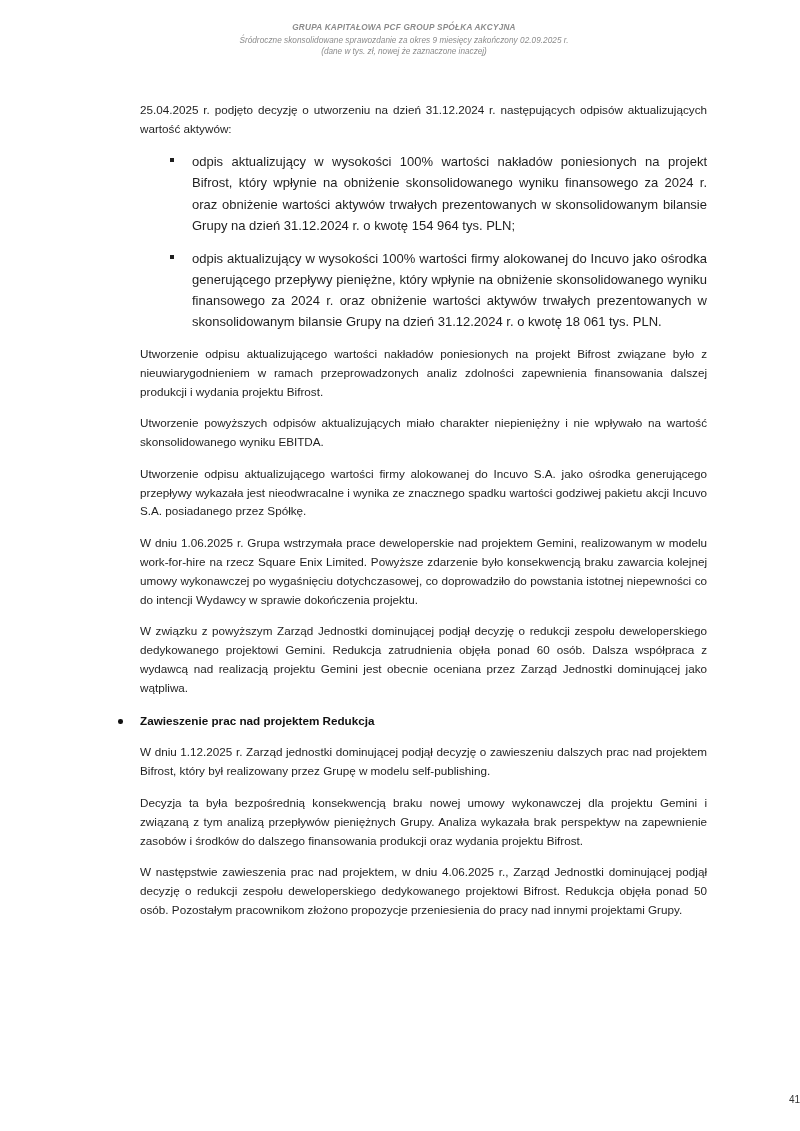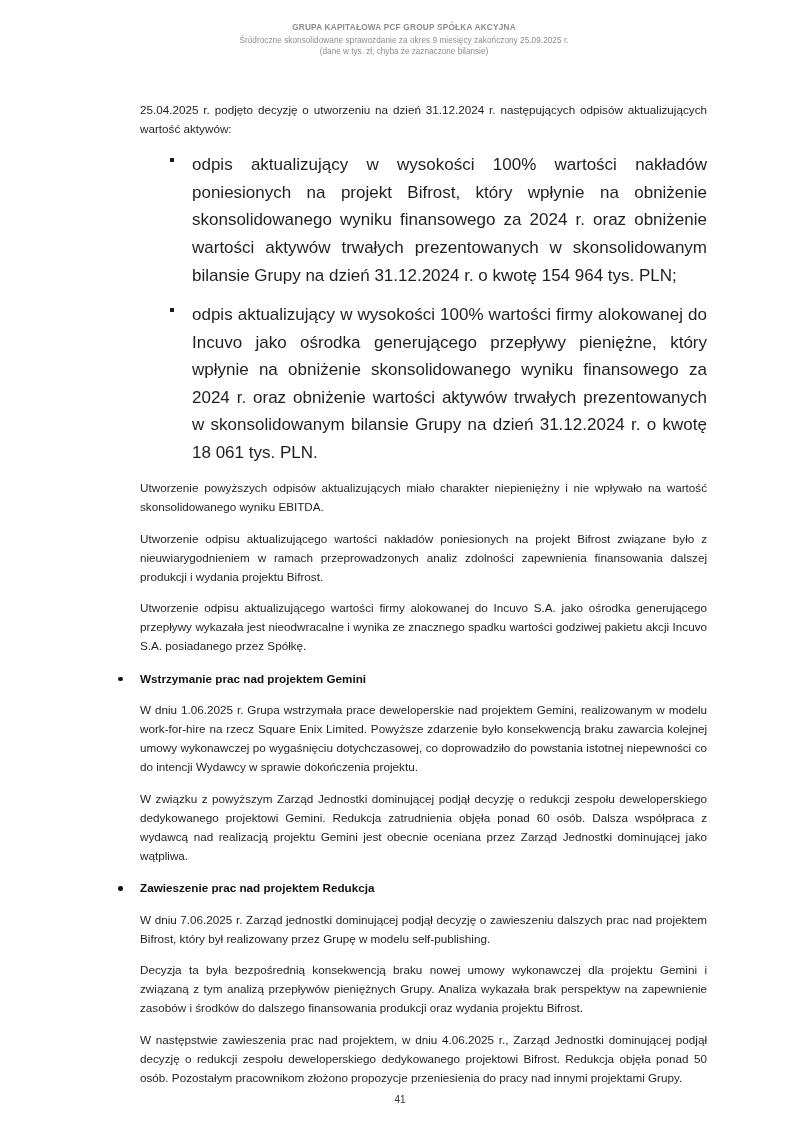--- a/index.html
+++ b/index.html
@@ -20,20 +20,21 @@
 
   
   .doc-header {
     position: absolute;
     top: 22px;
     left: 8px;
     right: 0;
     text-align: center;
     color: #8c8c8c;
     line-height: 1.42;
+    font-style: italic;
   }
   .doc-header .hdr-company {
     font-size: 8.2px;
     font-weight: bold;
     letter-spacing: 0.25px;
     margin: 0 0 1px 0;
   }
   .doc-header .hdr-sub {
     font-size: 8.2px;
     font-weight: normal;
@@ -68,21 +69,21 @@
   
   .sq-list {
     margin: 6px 0 13px 0;
     padding: 0;
     list-style: none;
   }
   .sq-item {
     position: relative;
     margin: 0 0 12px 0;
     padding-left: 52px;
-    font-size: 17px;
+    font-size: 13px;
     line-height: 1.62;
     text-align: justify;
     text-justify: inter-word;
     color: #1f1f1f;
   }
   .sq-item:last-child { margin-bottom: 0; }
   .sq-bullet {
     position: absolute;
     left: 30px;
     top: 7px;
@@ -110,67 +111,63 @@
     border-radius: 50%;
     background: #111111;
   }
 
   
   .page-footer {
     position: absolute;
     bottom: 26px;
     left: 0;
     right: 0;
-    text-align: center;
+    text-align: right;
     font-size: 10px;
     color: #333333;
   }
 </style>
 </head>
 <body>
 
 <div class="page">
 
   <div class="doc-header">
     <div class="hdr-company">GRUPA KAPITAŁOWA PCF GROUP SPÓŁKA AKCYJNA</div>
-    <div class="hdr-sub">Śródroczne skonsolidowane sprawozdanie za okres 9 miesięcy zakończony 25.09.2025 r.</div>
-    <div class="hdr-note">(dane w tys. zł, chyba że zaznaczone bilansie)</div>
+    <div class="hdr-sub">Śródroczne skonsolidowane sprawozdanie za okres 9 miesięcy zakończony 02.09.2025 r.</div>
+    <div class="hdr-note">(dane w tys. zł, nowej że zaznaczone inaczej)</div>
   </div>
 
   <div class="body-col">
 
     <p class="para">25.04.2025 r. podjęto decyzję o utworzeniu na dzień 31.12.2024 r. następujących odpisów aktualizujących wartość aktywów:</p>
 
     <ul class="sq-list">
       <li class="sq-item">
         <span class="sq-bullet"></span>
         <span>odpis aktualizujący w wysokości 100% wartości nakładów poniesionych na projekt Bifrost, który wpłynie na obniżenie skonsolidowanego wyniku finansowego za 2024 r. oraz obniżenie wartości aktywów trwałych prezentowanych w skonsolidowanym bilansie Grupy na dzień 31.12.2024 r. o kwotę 154 964 tys. PLN;</span>
       </li>
       <li class="sq-item">
         <span class="sq-bullet"></span>
         <span>odpis aktualizujący w wysokości 100% wartości firmy alokowanej do Incuvo jako ośrodka generującego przepływy pieniężne, który wpłynie na obniżenie skonsolidowanego wyniku finansowego za 2024 r. oraz obniżenie wartości aktywów trwałych prezentowanych w skonsolidowanym bilansie Grupy na dzień 31.12.2024 r. o kwotę 18 061 tys. PLN.</span>
       </li>
     </ul>
 
+    <p class="para">Utworzenie odpisu aktualizującego wartości nakładów poniesionych na projekt Bifrost związane było z nieuwiarygodnieniem w ramach przeprowadzonych analiz zdolności zapewnienia finansowania dalszej produkcji i wydania projektu Bifrost.</p>
     <p class="para">Utworzenie powyższych odpisów aktualizujących miało charakter niepieniężny i nie wpływało na wartość skonsolidowanego wyniku EBITDA.</p>
-    <p class="para">Utworzenie odpisu aktualizującego wartości nakładów poniesionych na projekt Bifrost związane było z nieuwiarygodnieniem w ramach przeprowadzonych analiz zdolności zapewnienia finansowania dalszej produkcji i wydania projektu Bifrost.</p>
     <p class="para">Utworzenie odpisu aktualizującego wartości firmy alokowanej do Incuvo S.A. jako ośrodka generującego przepływy wykazała jest nieodwracalne i wynika ze znacznego spadku wartości godziwej pakietu akcji Incuvo S.A. posiadanego przez Spółkę.</p>
 
-    <div class="round-head">
-      <span class="round-bullet"></span>
-      <span>Wstrzymanie prac nad projektem Gemini</span>
-    </div>
     <p class="para">W dniu 1.06.2025 r. Grupa wstrzymała prace deweloperskie nad projektem Gemini, realizowanym w modelu work-for-hire na rzecz Square Enix Limited. Powyższe zdarzenie było konsekwencją braku zawarcia kolejnej umowy wykonawczej po wygaśnięciu dotychczasowej, co doprowadziło do powstania istotnej niepewności co do intencji Wydawcy w sprawie dokończenia projektu.</p>
     <p class="para">W związku z powyższym Zarząd Jednostki dominującej podjął decyzję o redukcji zespołu deweloperskiego dedykowanego projektowi Gemini. Redukcja zatrudnienia objęła ponad 60 osób. Dalsza współpraca z wydawcą nad realizacją projektu Gemini jest obecnie oceniana przez Zarząd Jednostki dominującej jako wątpliwa.</p>
 
     <div class="round-head">
       <span class="round-bullet"></span>
       <span>Zawieszenie prac nad projektem Redukcja</span>
     </div>
-    <p class="para">W dniu 7.06.2025 r. Zarząd jednostki dominującej podjął decyzję o zawieszeniu dalszych prac nad projektem Bifrost, który był realizowany przez Grupę w modelu self-publishing.</p>
+    <p class="para">W dniu 1.12.2025 r. Zarząd jednostki dominującej podjął decyzję o zawieszeniu dalszych prac nad projektem Bifrost, który był realizowany przez Grupę w modelu self-publishing.</p>
     <p class="para">Decyzja ta była bezpośrednią konsekwencją braku nowej umowy wykonawczej dla projektu Gemini i związaną z tym analizą przepływów pieniężnych Grupy. Analiza wykazała brak perspektyw na zapewnienie zasobów i środków do dalszego finansowania produkcji oraz wydania projektu Bifrost.</p>
     <p class="para">W następstwie zawieszenia prac nad projektem, w dniu 4.06.2025 r., Zarząd Jednostki dominującej podjął decyzję o redukcji zespołu deweloperskiego dedykowanego projektowi Bifrost. Redukcja objęła ponad 50 osób. Pozostałym pracownikom złożono propozycje przeniesienia do pracy nad innymi projektami Grupy.</p>
 
   </div>
 
   <div class="page-footer">
     <span>41</span>
   </div>
 
 </div>

